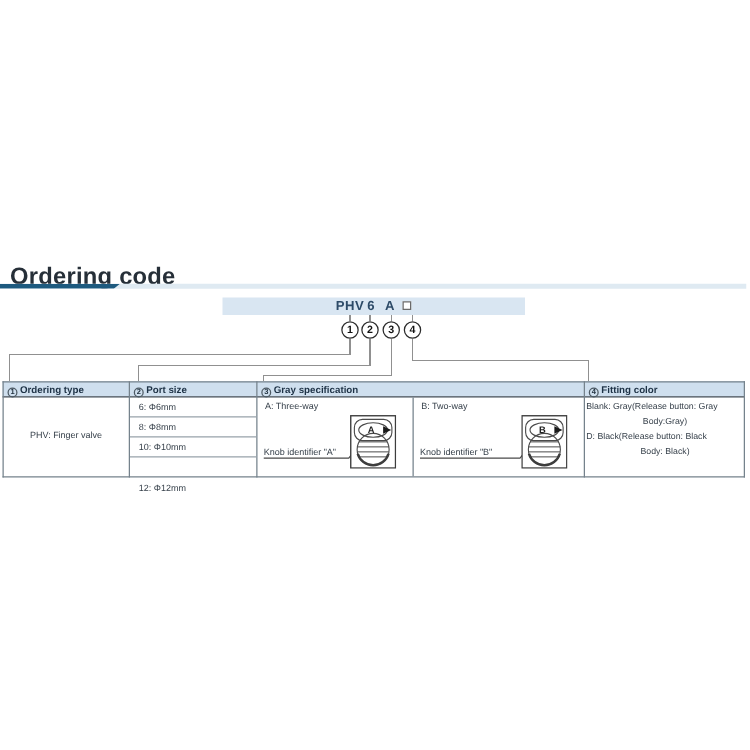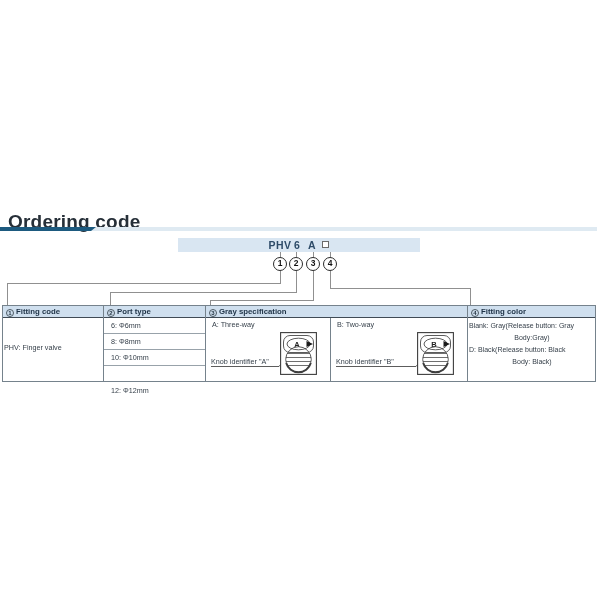--- a/index.html
+++ b/index.html
@@ -85,33 +85,33 @@
   <div class="abs vline" style="left:595px;top:305px;height:77px"></div>
   <div class="abs vline" style="left:103px;top:305px;height:77px"></div>
   <div class="abs vline" style="left:205px;top:305px;height:77px"></div>
   <div class="abs vline" style="left:330px;top:318px;height:63px"></div>
   <div class="abs vline" style="left:467px;top:305px;height:77px"></div>
   <div class="abs hline soft" style="left:104px;top:333px;width:101px"></div>
   <div class="abs hline soft" style="left:104px;top:349px;width:101px"></div>
   <div class="abs hline soft" style="left:104px;top:365px;width:101px"></div>
 
   <div class="abs hcell" style="left:6px">
-    <span class="numcircle">1</span><span>Fitting code</span>
+    <span class="numcircle">1</span><span>Ordering type</span>
   </div>
   <div class="abs hcell" style="left:107px">
-    <span class="numcircle">2</span><span>Port type</span>
+    <span class="numcircle">2</span><span>Port size</span>
   </div>
   <div class="abs hcell" style="left:209px">
     <span class="numcircle">3</span><span>Gray specification</span>
   </div>
   <div class="abs hcell" style="left:471px">
     <span class="numcircle">4</span><span>Fitting color</span>
   </div>
 
-  <div class="abs body-text" style="left:4px;top:343px">PHV: Finger valve</div>
+  <div class="abs body-text" style="left:24px;top:343px">PHV: Finger valve</div>
 
   <div class="abs body-text" style="left:111px;top:321px">6: Φ6mm</div>
   <div class="abs body-text" style="left:111px;top:337px">8: Φ8mm</div>
   <div class="abs body-text" style="left:111px;top:353px">10: Φ10mm</div>
   <div class="abs body-text" style="left:111px;top:386px">12: Φ12mm</div>
 
   <div class="abs body-text" style="left:212px;top:319.5px">A: Three-way</div>
   <div class="abs body-text" style="left:211px;top:357px">Knob identifier "A"</div>
   <svg class="abs knob" style="left:280px;top:332px" width="37" height="43" viewBox="0 0 37 43">
     <rect x="0.6" y="0.6" width="35.8" height="41.8" fill="#ffffff" stroke="#3d3d3d" stroke-width="1.1"></rect>

